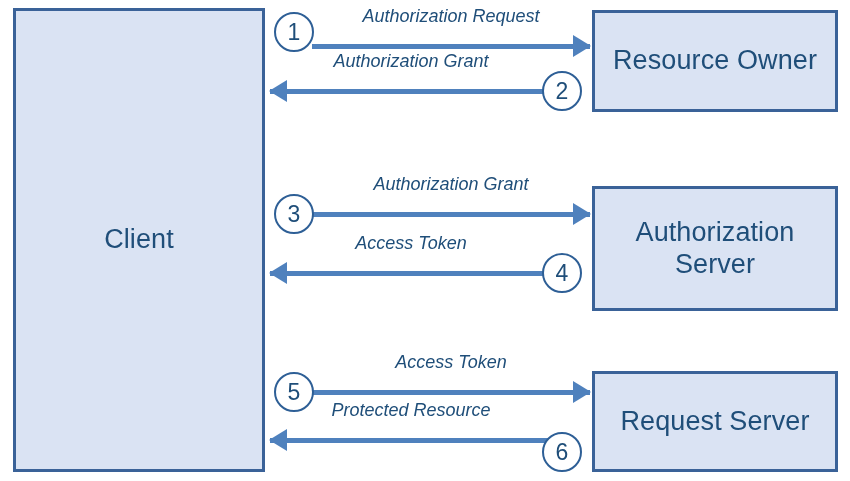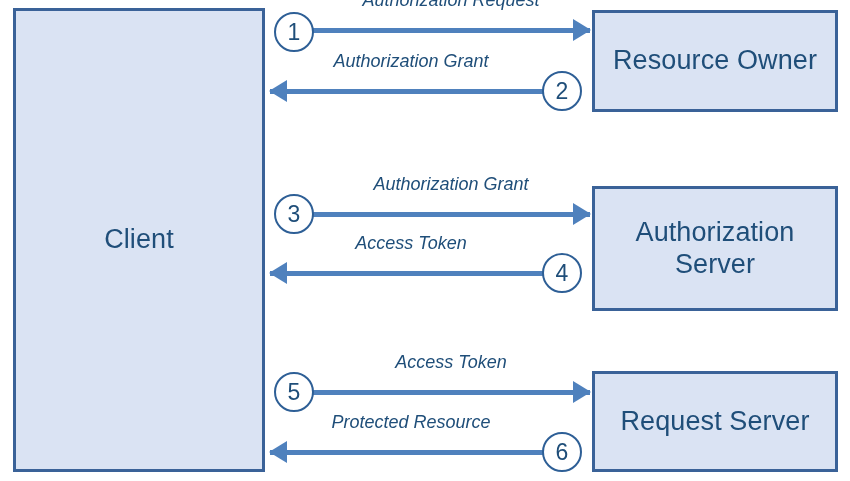--- a/index.html
+++ b/index.html
@@ -116,26 +116,26 @@
     background: #ffffff;
     display: flex;
     align-items: center;
     justify-content: center;
     color: #1f4e79;
     font-size: 23px;
     line-height: 1;
   }
 
   
-  #flow-1 { left: 312px; top: 8px;  width: 278px; text-decoration: underline; }
+  #flow-1 { left: 312px; top: 24px;  width: 278px; text-decoration: underline; }
   #flow-2 { left: 270px; top: 69px;  width: 282px; }
   #flow-3 { left: 312px; top: 192px; width: 278px; }
   #flow-4 { left: 270px; top: 251px; width: 282px; }
   #flow-5 { left: 312px; top: 370px; width: 278px; }
-  #flow-6 { left: 270px; top: 430px; width: 282px; }
+  #flow-6 { left: 270px; top: 418px; width: 282px; }
 
   #badge-1 { left: 274px; top: 12px; }
   #badge-2 { left: 542px; top: 71px; }
   #badge-3 { left: 274px; top: 194px; }
   #badge-4 { left: 542px; top: 253px; }
   #badge-5 { left: 274px; top: 372px; }
   #badge-6 { left: 542px; top: 432px; }
 </style>
 </head>
 <body>

